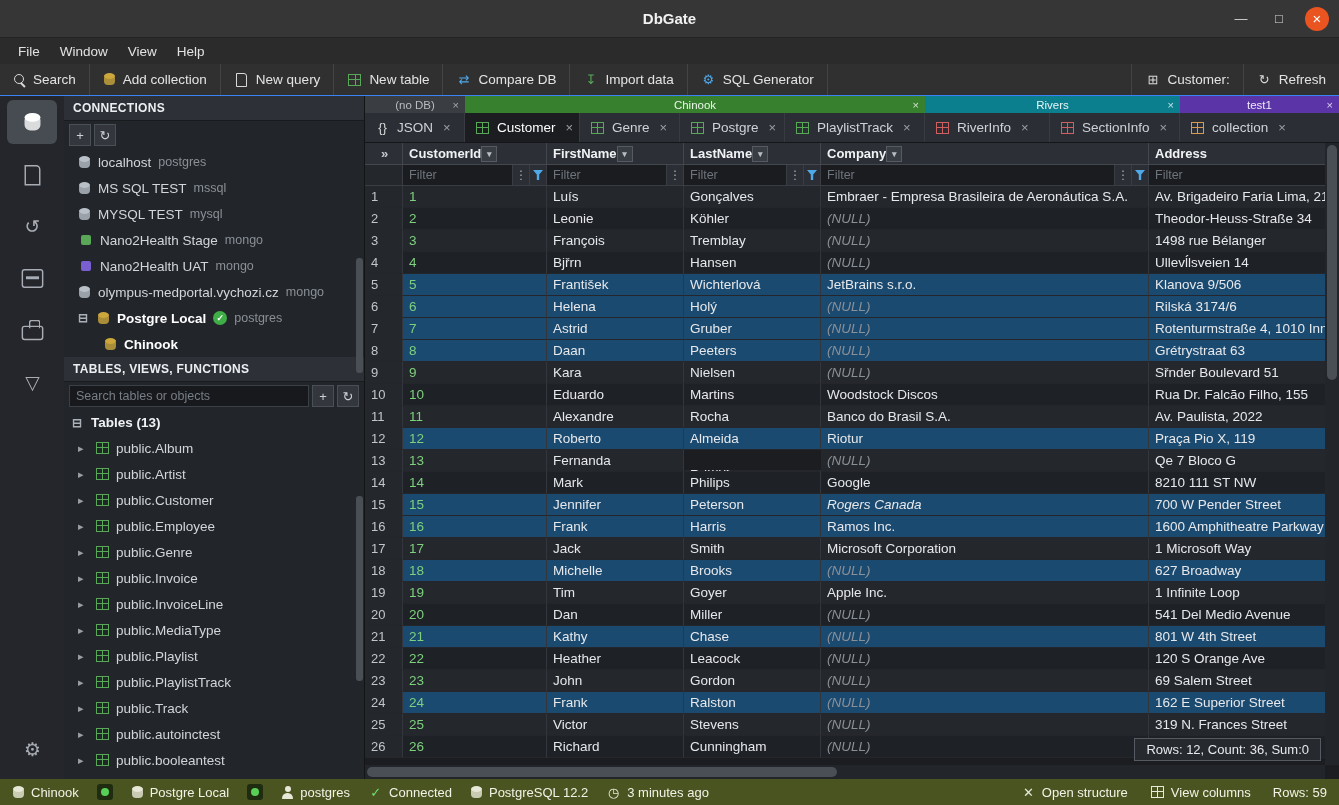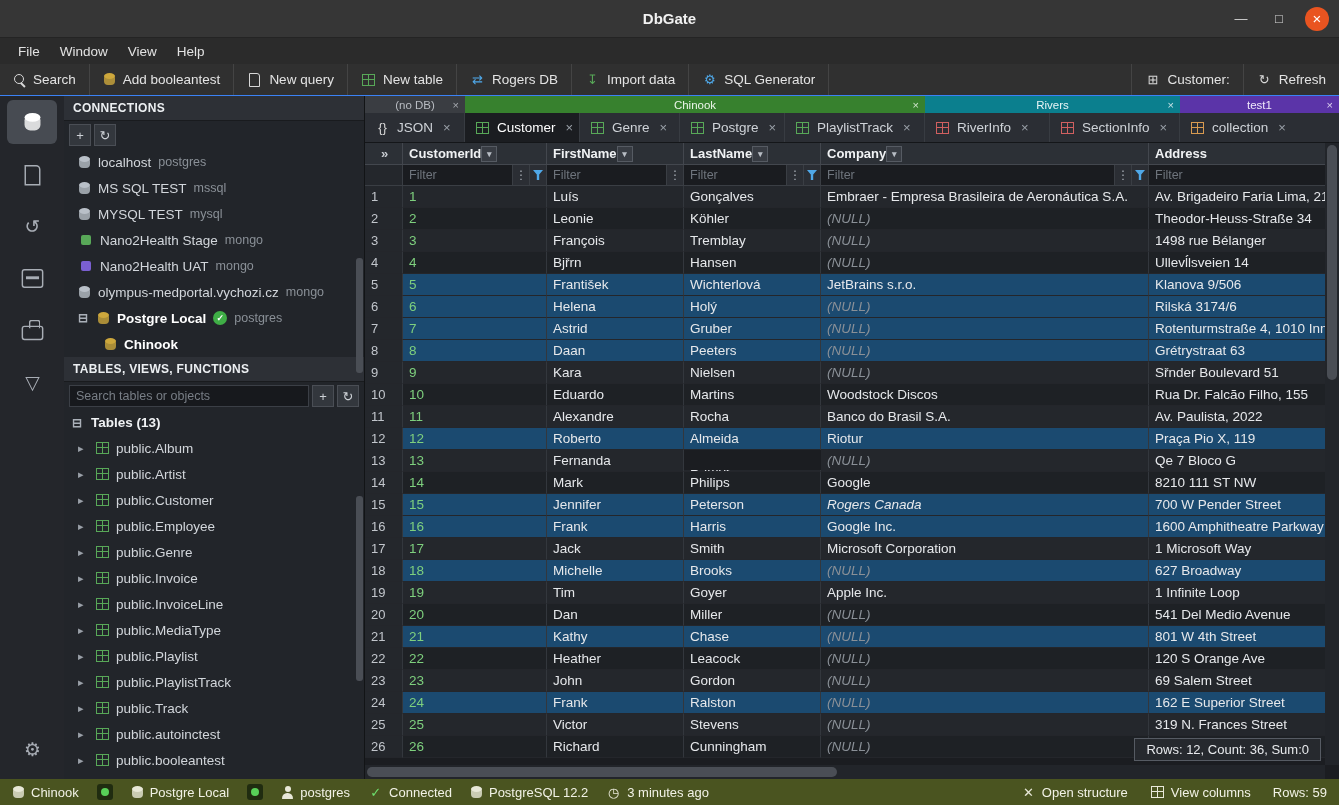--- a/index.html
+++ b/index.html
@@ -142,33 +142,33 @@
     </div>
 
   <div class="toolbar">
     <div class="tb-left">
         <div class="tb-btn">
           <span class="ic ic-search" style="color: rgb(216, 216, 216);"></span>
           <span>Search</span>
         </div>
         <div class="tb-btn">
           <span class="ic ic-db" style="color: rgb(205, 167, 60);"></span>
-          <span>Add booleantest</span>
+          <span>Add collection</span>
         </div>
         <div class="tb-btn">
           <span class="ic ic-file" style="color: rgb(216, 216, 216);"></span>
           <span>New query</span>
         </div>
         <div class="tb-btn">
           <span class="ic ic-table" style="color: rgb(88, 168, 88);"></span>
           <span>New table</span>
         </div>
         <div class="tb-btn">
           <span class="ic ic-compare" style="color: rgb(79, 168, 232);">⇄</span>
-          <span>Rogers DB</span>
+          <span>Compare DB</span>
         </div>
         <div class="tb-btn">
           <span class="ic ic-import" style="color: rgb(88, 168, 88);">↧</span>
           <span>Import data</span>
         </div>
         <div class="tb-btn">
           <span class="ic ic-gear" style="color: rgb(79, 168, 232);">⚙</span>
           <span>SQL Generator</span>
         </div>
       </div>
@@ -597,21 +597,21 @@
               <div class="gd-cell" style="width: 137px;">Jennifer</div>
               <div class="gd-cell" style="width: 137px;">Peterson</div>
               <div class="gd-cell" style="width: 328px; font-style: italic;">Rogers Canada</div>
               <div class="gd-cell" style="width: 260px;">700 W Pender Street</div>
             </div>
             <div class="grid-row data sel">
               <div class="gd-cell rownum">16</div>
               <div class="gd-cell num" style="width: 144px;">16</div>
               <div class="gd-cell" style="width: 137px;">Frank</div>
               <div class="gd-cell" style="width: 137px;">Harris</div>
-              <div class="gd-cell" style="width: 328px;">Google Inc.</div>
+              <div class="gd-cell" style="width: 328px;">Ramos Inc.</div>
               <div class="gd-cell" style="width: 260px;">1600 Amphitheatre Parkway</div>
             </div>
             <div class="grid-row data">
               <div class="gd-cell rownum">17</div>
               <div class="gd-cell num" style="width: 144px;">17</div>
               <div class="gd-cell" style="width: 137px;">Jack</div>
               <div class="gd-cell" style="width: 137px;">Smith</div>
               <div class="gd-cell" style="width: 328px;">Microsoft Corporation</div>
               <div class="gd-cell" style="width: 260px;">1 Microsoft Way</div>
             </div>

